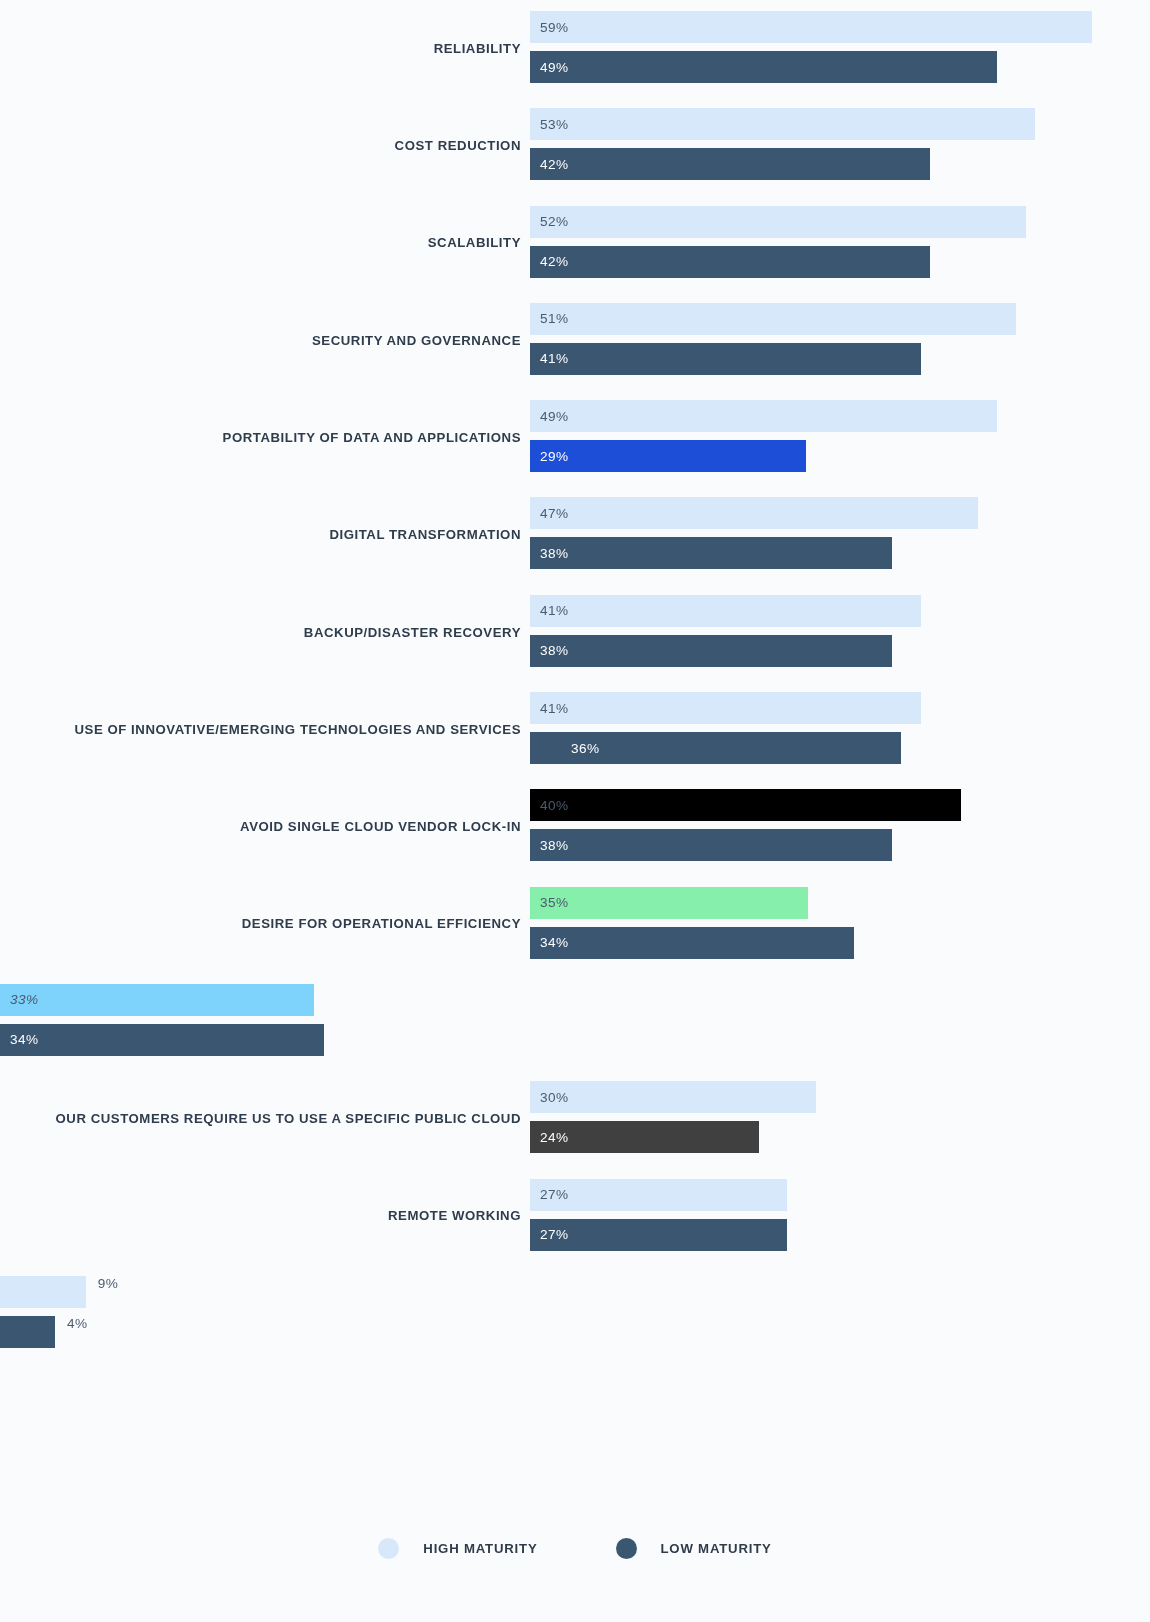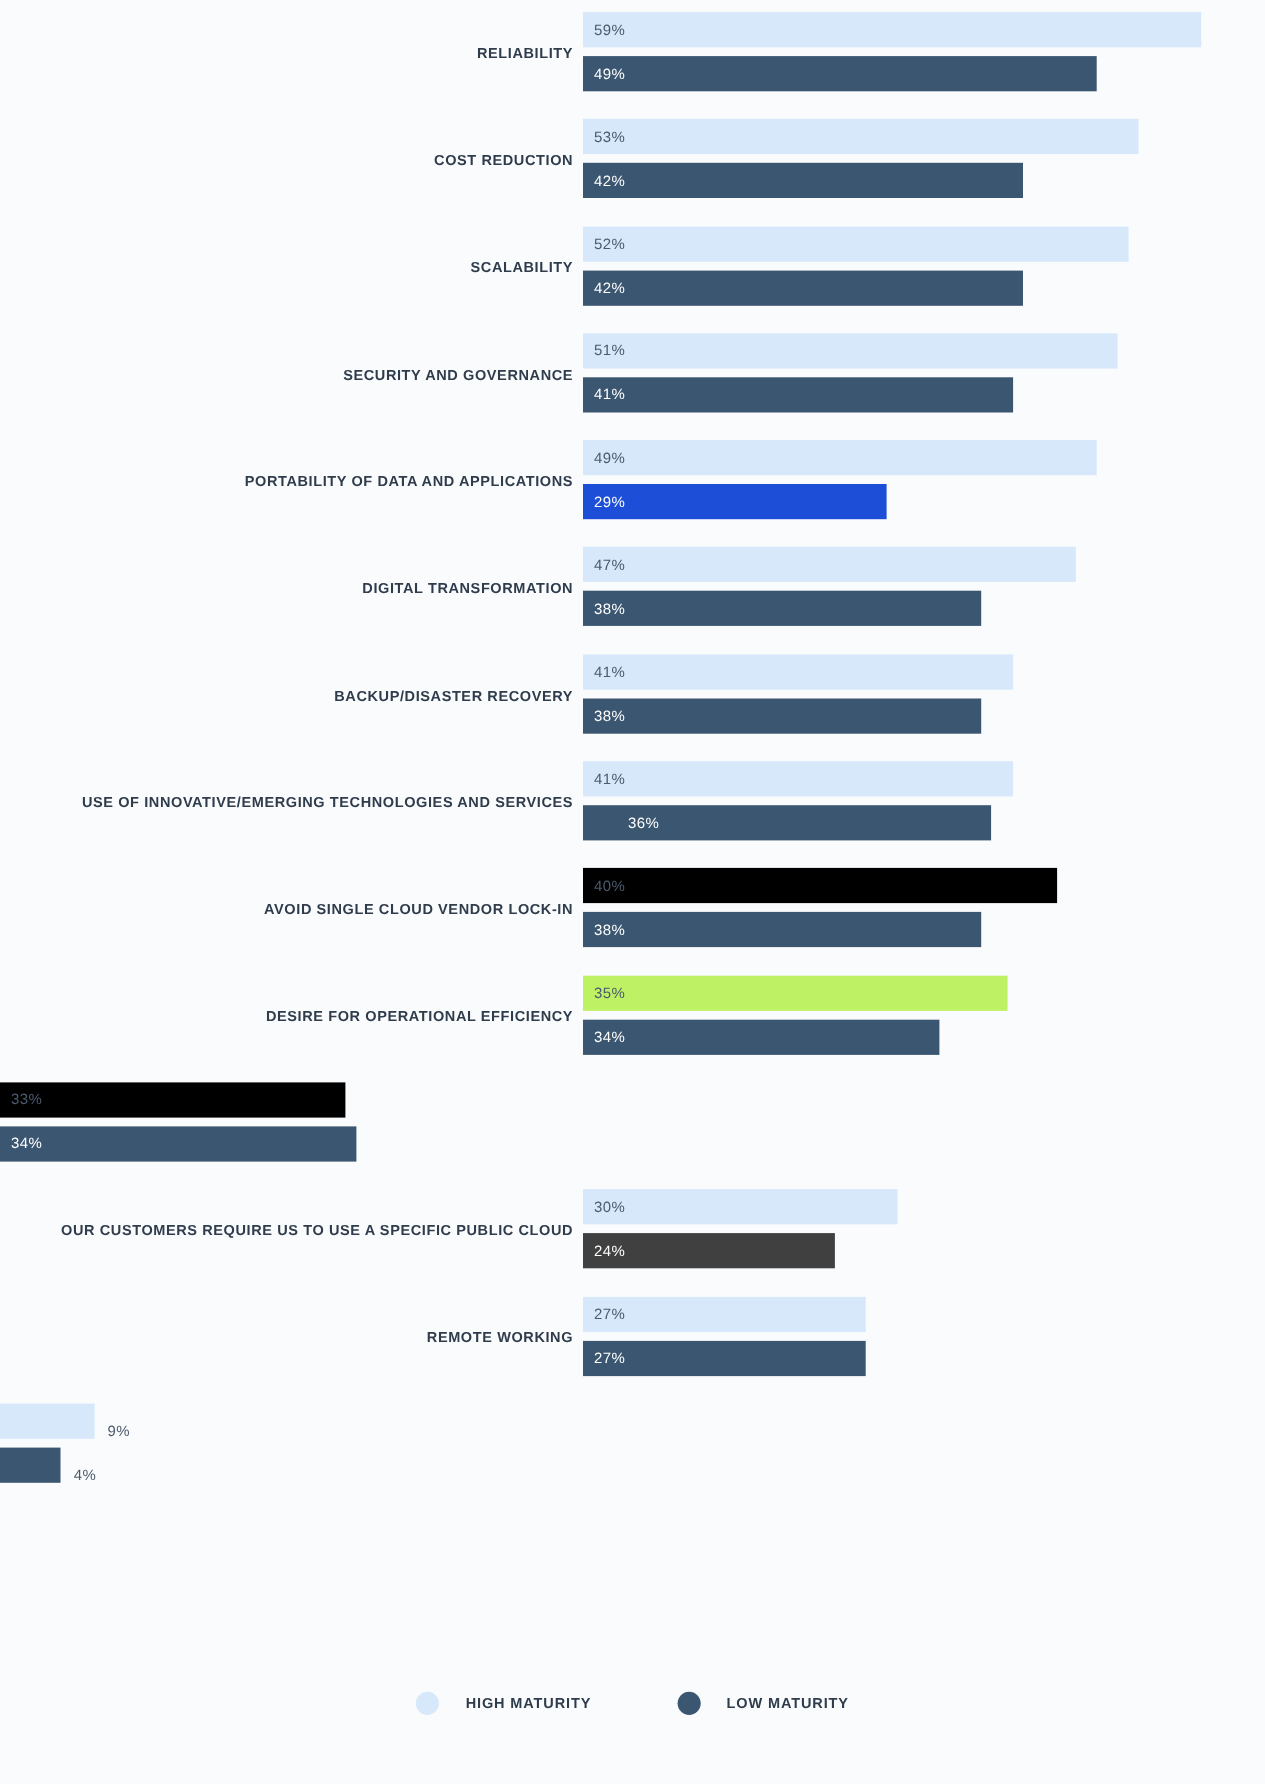--- a/index.html
+++ b/index.html
@@ -55,21 +55,21 @@
     position: relative;
     flex: 1 1 auto;
     height: 97.3px;
   }
 
   .bar-wrap {
     position: absolute;
     left: 0;
     height: 32px;
     display: flex;
-    align-items: flex-end;
+    align-items: flex-start;
   }
   .bar-wrap.high { top: 11px; }
   .bar-wrap.low  { top: 51px; }
 
   .bar {
     height: 32px;
     display: flex;
     align-items: center;
     box-sizing: border-box;
   }
@@ -255,35 +255,35 @@
             <div class="bar low" style="width: 362.14px; background: rgb(59, 86, 112);">
               <span class="bar-value">38%</span>
             </div>
           </div>
         </div>
       </div>
       <div class="row">
         <div class="cat-label">DESIRE FOR OPERATIONAL EFFICIENCY</div>
         <div class="bars">
           <div class="bar-wrap high">
-            <div class="bar high" style="width: 386px; background: #bef264;">
+            <div class="bar high" style="width: 278px; background: #86efac;">
               <span class="bar-value">35%</span>
             </div>
           </div>
           <div class="bar-wrap low">
             <div class="bar low" style="width: 324.02px; background: rgb(59, 86, 112);">
               <span class="bar-value">34%</span>
             </div>
           </div>
         </div>
       </div>
       <div class="row">
         <div class="bars">
           <div class="bar-wrap high">
-            <div class="bar high" style="width: 314.49px; background: #000000;">
+            <div class="bar high" style="width: 314.49px; background: #7dd3fc; font-style: italic;">
               <span class="bar-value">33%</span>
             </div>
           </div>
           <div class="bar-wrap low">
             <div class="bar low" style="width: 324.02px; background: rgb(59, 86, 112);">
               <span class="bar-value">34%</span>
             </div>
           </div>
         </div>
       </div>

